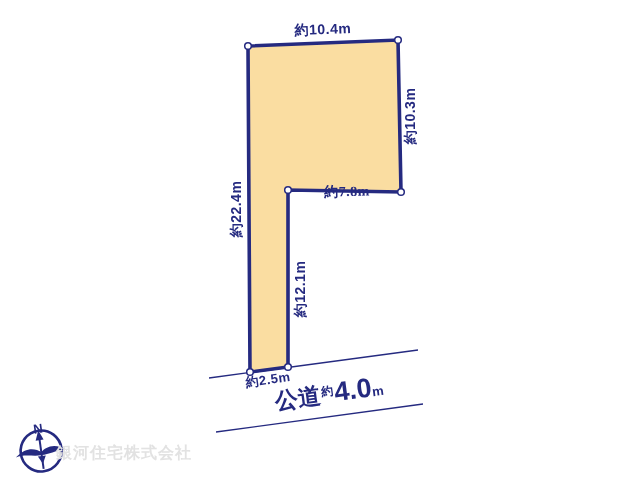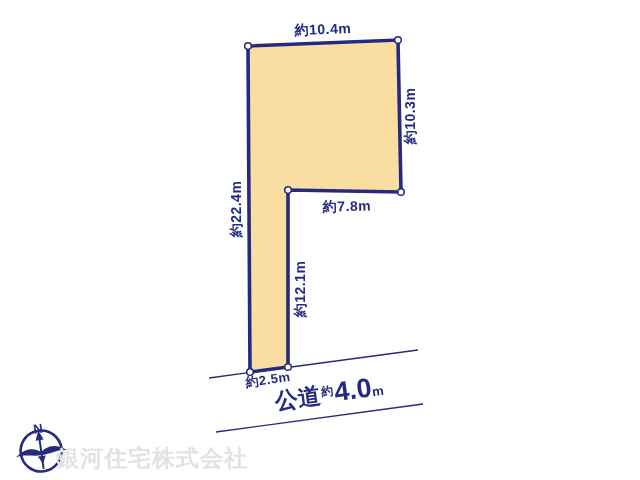--- a/index.html
+++ b/index.html
@@ -9,42 +9,42 @@
   }
   .layer { position:absolute; left:0; top:0; }
   
   .dim {
     position:absolute; color:#252a80; font-size:14px; font-weight:600;
     white-space:nowrap; transform:translate(-50%,-50%); letter-spacing:0.5px;
   }
   .dim-top    { left:323px; top:30px;  transform:translate(-50%,-50%) rotate(-2.2deg); }
   .dim-right  { left:411px; top:116px; transform:translate(-50%,-50%) rotate(-90deg); }
   .dim-left   { left:237px; top:209px; transform:translate(-50%,-50%) rotate(-90deg); }
-  .dim-mid    { left:347px; top:207px; transform:translate(-50%,-50%) rotate(-1deg); }
+  .dim-mid    { left:347px; top:192px; transform:translate(-50%,-50%) rotate(-1deg);font-family:Liberation Serif, serif; }
   .dim-pole   { left:301px; top:289px; transform:translate(-50%,-50%) rotate(-90deg); }
   .dim-bottom { left:268px; top:380px; font-size:13px; transform:translate(-50%,-50%) rotate(-7.6deg); }
   
   .area-label {
     position:absolute; left:324px; top:125px; transform:translate(-50%,-50%);
     color:#252a80; font-size:31px; font-weight:600; white-space:nowrap; letter-spacing:1px;
   }
   .area-unit { font-size:21px; font-weight:600; }
   .area-sup  { font-size:12px; position:relative; top:-12px; left:-1px; }
   
   .road-label {
     position:absolute; left:329px; top:394px; transform:translate(-50%,-50%) rotate(-7.6deg);
     color:#252a80; white-space:nowrap; font-weight:600;
   }
   .road-name   { font-size:23px; }
   .road-approx { font-size:12px; position:relative; top:-7px; margin:0 1px; }
   .road-value  { font-size:27px; }
   .road-unit   { font-size:13px; }
   
   .watermark {
-    position:absolute; left:56px; top:443px; color:#e2e2e2; font-size:23px;
+    position:absolute; left:56px; top:443px; color:#e2e2e2; font-size:16px;
     font-weight:700; letter-spacing:1px; white-space:nowrap;
   }
 </style>
 </head>
 <body>
 
 <div class="canvas">
 
   <svg class="layer" width="640" height="480" viewBox="0 0 640 480">
 

